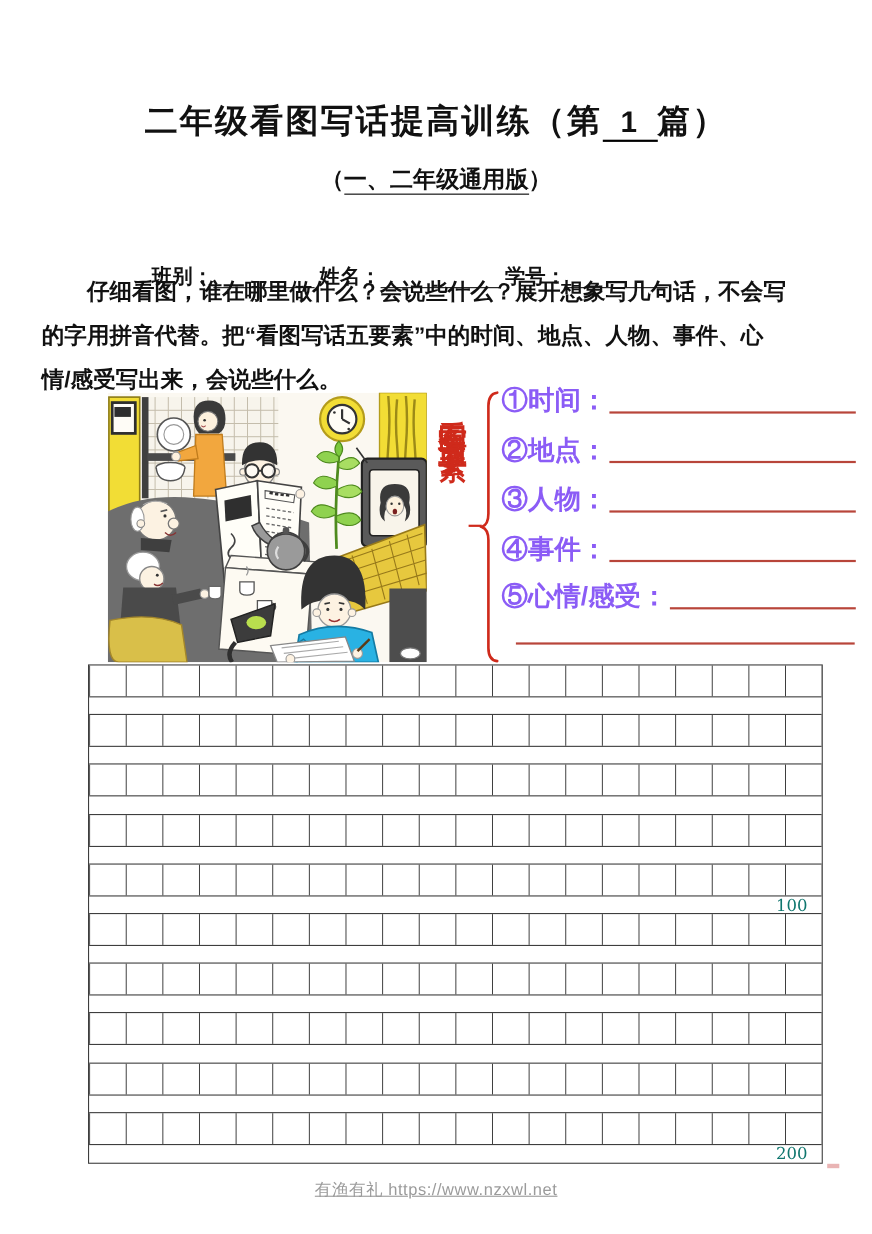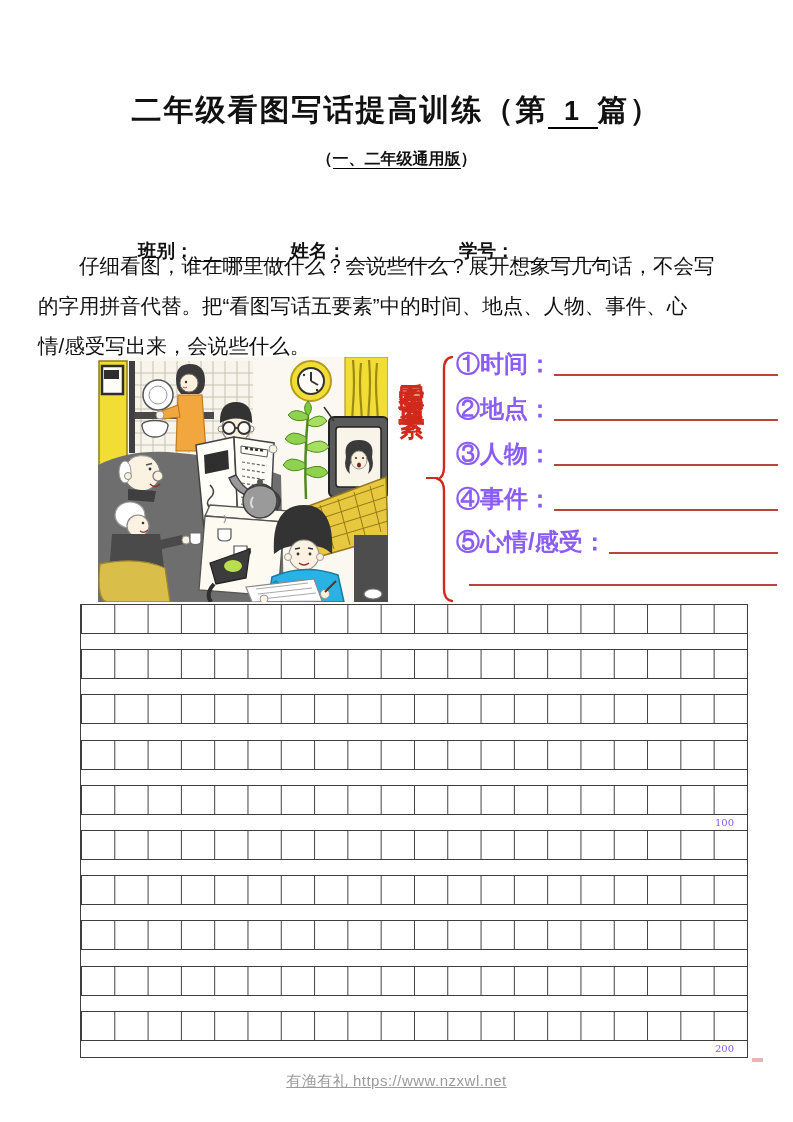--- a/index.html
+++ b/index.html
@@ -4,31 +4,31 @@
 <style>
   html,body{margin:0;padding:0;background:#ffffff;}
   .page{position:relative;width:793px;height:1122px;background:#ffffff;overflow:hidden;
         font-family:"Liberation Sans",sans-serif;color:#111;}
   
   .title{position:absolute;left:0;right:0;top:90px;text-align:center;
          font-size:30px;font-weight:bold;letter-spacing:2px;}
   .title .num{display:inline-block;min-width:50px;text-align:center;
               border-bottom:2.5px solid #000;font-size:27px;line-height:1.15;}
   .subtitle{position:absolute;left:0;right:0;top:149px;text-align:center;
-            font-size:16px;font-weight:bold;}
+            font-size:21px;font-weight:bold;}
   .subtitle .uline{border-bottom:1.6px solid #000;padding-bottom:1px;}
   
   .form-row{position:absolute;left:138px;top:198px;display:flex;align-items:flex-end;
             font-size:18.5px;font-weight:bold;}
   .form-row .flabel{line-height:22px;margin-top:42px;}
   .form-row .fline{border-bottom:1.7px solid #111;height:20px;margin-right:5px;}
   .w92{width:92px}.w108{width:108px}
   
   .instructions{position:absolute;left:38px;top:246px;width:724px;
-                font-size:20.5px;font-weight:normal;line-height:40px;}
+                font-size:20.5px;font-weight:bold;line-height:40px;}
   .instructions .ln{white-space:nowrap;}
   .instructions .indent{text-indent:2em;}
   
   .pic{position:absolute;left:98px;top:357px;width:290px;height:245px;}
   
   .velabel{position:absolute;left:398px;top:361px;height:246px;
            writing-mode:vertical-rl;text-orientation:upright;
            font-size:26px;font-weight:bold;color:#cf2a1b;letter-spacing:5px;line-height:28px;}
   .connector{position:absolute;left:426px;top:477px;width:12px;height:0;
              border-top:2.6px solid #cf2a1b;}
@@ -38,21 +38,21 @@
   .fe-item .rline{flex:1;border-bottom:2.3px solid #b8453a;height:22px;margin-bottom:4px;margin-left:2px;}
   .fe-extra{position:absolute;left:469px;top:563px;width:308px;height:21px;
             border-bottom:2.3px solid #b8453a;}
   
   .grid{position:absolute;left:80px;top:604px;width:666px;border:1.6px solid #3e3e3e;}
   .cell-row{height:28px;border-bottom:1.4px solid #3e3e3e;
             background-image:linear-gradient(to right,#3e3e3e 1.3px,transparent 1.3px);
             background-size:33.3px 100%;}
   .gap-row{height:16.2px;border-bottom:1.4px solid #3e3e3e;
            text-align:right;padding-right:13px;box-sizing:border-box;
-           font-family:"DejaVu Serif",serif;font-size:10px;line-height:16px;color:#8b5cf6;}
+           font-family:"DejaVu Serif",serif;font-size:15px;line-height:16px;color:#0f766e;}
   .gap-row:last-child{border-bottom:none;}
   .pink-dash{position:absolute;left:752px;top:1058px;width:11px;height:3.5px;background:#e9b4b4;}
   
   .footer{position:absolute;left:0;right:0;top:1072px;text-align:center;
           font-size:15px;color:#9b9b9b;letter-spacing:.5px;text-decoration:underline;}
 </style>
 </head>
 <body>
 
 <div class="page">

